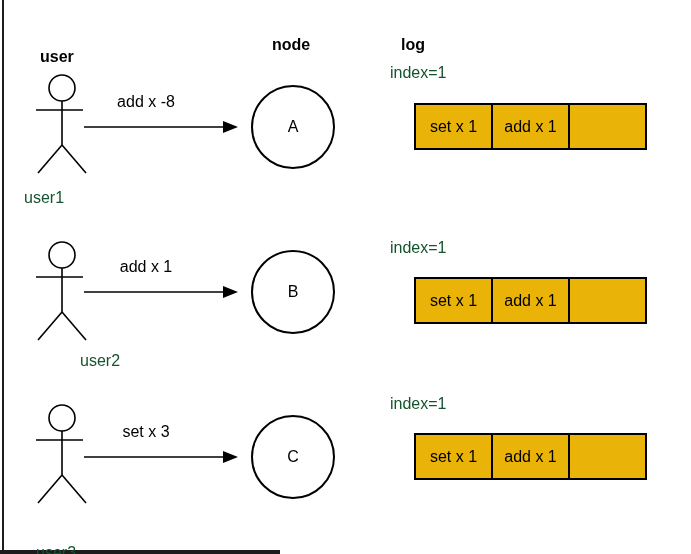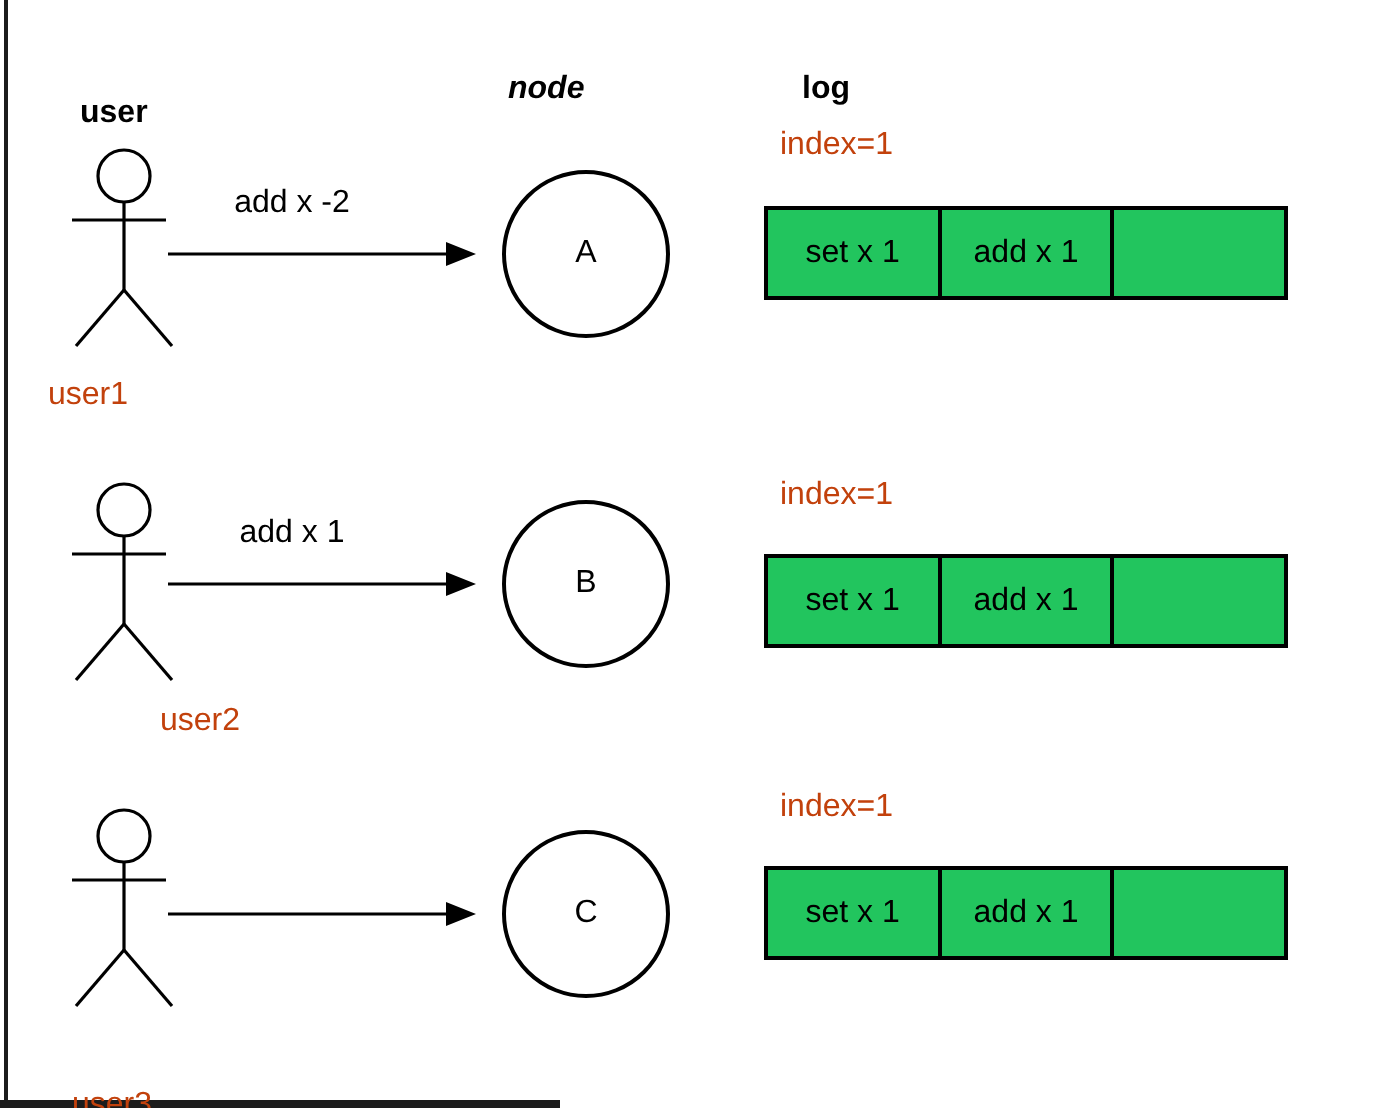--- a/index.html
+++ b/index.html
@@ -18,21 +18,21 @@
   }
   .abs { position: absolute; }
   .col-header {
     font-size: 16px;
     font-weight: bold;
     color: #000000;
     white-space: nowrap;
   }
   .label {
     font-size: 16px;
-    color: #c2410c;
+    color: #14532d;
     white-space: nowrap;
   }
   .msg-label {
     font-size: 16px;
     color: #000000;
     width: 116px;
     text-align: center;
     white-space: nowrap;
   }
   .node-circle {
@@ -41,26 +41,27 @@
     border: 2px solid #000000;
     border-radius: 50%;
     box-sizing: border-box;
     display: flex;
     align-items: center;
     justify-content: center;
     background: #ffffff;
   }
   .node-letter { font-size: 16px; color: #000000; }
   .log-table {
-    width: 262px;
+    width: 233px;
     height: 47px;
     border: 2px solid #000000;
     box-sizing: border-box;
     display: flex;
-    background: #22c55e;
+    background: #eab308;
+    margin-left: 32px;
   }
   .log-cell {
     flex: 1;
     display: flex;
     align-items: center;
     justify-content: center;
     font-size: 16px;
     color: #000000;
     white-space: nowrap;
   }
@@ -77,36 +78,36 @@
 </style>
 </head>
 <body>
 
 <div id="canvas">
 
   <div class="abs frame-left"></div>
   <div class="abs frame-bottom"></div>
 
   <div class="abs col-header" style="left:40px; top:48px;">user</div>
-  <div class="abs col-header" style="left:254px; top:36px;font-style:italic;">node</div>
+  <div class="abs col-header" style="left:272px; top:36px;">node</div>
   <div class="abs col-header" style="left:401px; top:36px;text-align:center;">log</div>
 
   <div class="abs" style="left:28px; top:74px;">
     <svg width="68" height="102" viewBox="0 0 68 102">
       <g stroke="#000000" stroke-width="1.6" fill="none">
         <circle cx="34" cy="14" r="13"></circle>
         <line x1="34" y1="27" x2="34" y2="71"></line>
         <line x1="8" y1="36" x2="55" y2="36"></line>
         <line x1="34" y1="71" x2="10" y2="99"></line>
         <line x1="34" y1="71" x2="58" y2="99"></line>
       </g>
     </svg>
   </div>
   <div class="abs label" style="left:24px; top:189px;">user1</div>
-  <div class="abs msg-label" style="left:88px; top:93px;">add x -2</div>
+  <div class="abs msg-label" style="left:88px; top:93px;">add x -8</div>
   <div class="abs" style="left:84px; top:119px;">
     <svg width="156" height="16" viewBox="0 0 156 16">
       <line x1="0" y1="8" x2="140" y2="8" stroke="#000000" stroke-width="1.6"></line>
       <polygon points="139,2 154,8 139,14" fill="#000000"></polygon>
     </svg>
   </div>
   <div class="abs node-circle" style="left:251px; top:85px;">
     <span class="node-letter">A</span>
   </div>
   <div class="abs label" style="left:390px; top:64px;">index=1</div>
@@ -150,20 +151,21 @@
       <g stroke="#000000" stroke-width="1.6" fill="none">
         <circle cx="34" cy="14" r="13"></circle>
         <line x1="34" y1="27" x2="34" y2="71"></line>
         <line x1="8" y1="36" x2="55" y2="36"></line>
         <line x1="34" y1="71" x2="10" y2="99"></line>
         <line x1="34" y1="71" x2="58" y2="99"></line>
       </g>
     </svg>
   </div>
   <div class="abs label" style="left:36px; top:544px;">user3</div>
+  <div class="abs msg-label" style="left:88px; top:423px;">set x 3</div>
   <div class="abs" style="left:84px; top:449px;">
     <svg width="156" height="16" viewBox="0 0 156 16">
       <line x1="0" y1="8" x2="140" y2="8" stroke="#000000" stroke-width="1.6"></line>
       <polygon points="139,2 154,8 139,14" fill="#000000"></polygon>
     </svg>
   </div>
   <div class="abs node-circle" style="left:251px; top:415px;">
     <span class="node-letter">C</span>
   </div>
   <div class="abs label" style="left:390px; top:395px;">index=1</div>

